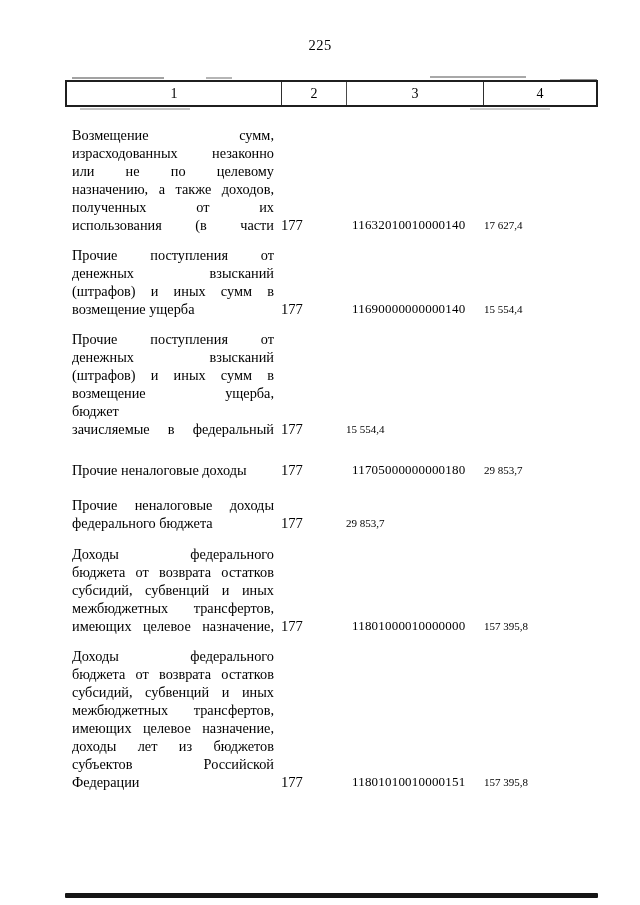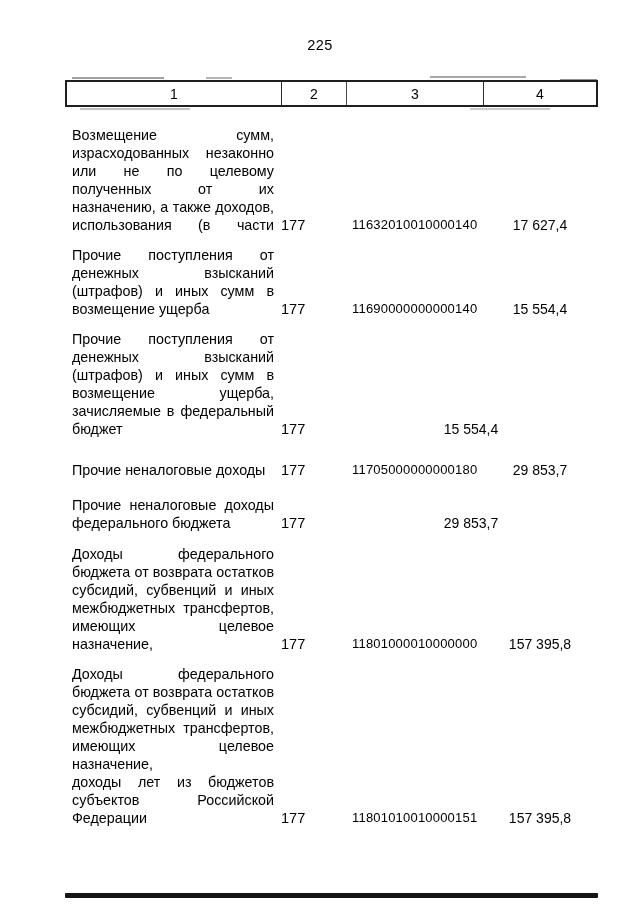--- a/index.html
+++ b/index.html
@@ -1,21 +1,21 @@
 <!DOCTYPE html>
 <html><head>
 <meta charset="utf-8">
 <style>
   html, body { margin: 0; padding: 0; background: #ffffff; }
   .page {
     position: relative;
     width: 640px;
     height: 905px;
     background: #ffffff;
-    font-family: Liberation Sans, sans-serif;
+    font-family: Liberation Serif, serif;
     color: #000000;
     overflow: hidden;
   }
 
   
   .page-number {
     position: absolute;
     top: 37px; left: 0; right: 0;
     text-align: center;
     font-size: 14.5px;
@@ -87,24 +87,24 @@
     width: 138px;
     box-sizing: border-box;
     padding-left: 6px;
     font-size: 13px;
     line-height: 18px;
     letter-spacing: 0.2px;
     white-space: nowrap;
   }
   .c4 {
     flex: 1;
-    text-align: center;
+    text-align: left;
     box-sizing: border-box;
     padding-right: 2px;
-    font-size: 14px;
+    font-size: 11px;
     line-height: 18px;
     white-space: nowrap;
   }
 
   
   .bottom-bar {
     position: absolute;
     left: 65px; top: 893px;
     width: 533px; height: 5px;
     background: #151515;
@@ -131,22 +131,22 @@
     <div class="th th3">3</div>
     <div class="th th4">4</div>
   </div>
 
   <div class="tbody">
   <div class="row">
     <div class="c1">
           <div class="line">Возмещение сумм,</div>
           <div class="line">израсходованных незаконно</div>
           <div class="line">или не по целевому</div>
+          <div class="line">назначению, а также доходов,</div>
           <div class="line">полученных от их</div>
-          <div class="line">назначению, а также доходов,</div>
           <div class="line">использования (в части</div>
         </div>
     <div class="c2">177</div>
     <div class="c3">11632010010000140</div>
     <div class="c4">17 627,4</div>
   </div>
 
   <div class="row">
     <div class="c1">
           <div class="line">Прочие поступления от</div>
@@ -158,22 +158,22 @@
     <div class="c3">11690000000000140</div>
     <div class="c4">15 554,4</div>
   </div>
 
   <div class="row">
     <div class="c1">
           <div class="line">Прочие поступления от</div>
           <div class="line">денежных взысканий</div>
           <div class="line">(штрафов) и иных сумм в</div>
           <div class="line">возмещение ущерба,</div>
+          <div class="line last">бюджет</div>
           <div class="line">зачисляемые в федеральный</div>
-          <div class="line last">бюджет</div>
         </div>
     <div class="c2">177</div>
     <div class="c4">15 554,4</div>
   </div>
 
   <div class="row">
     <div class="c1">
           <div class="line last">Прочие неналоговые доходы</div>
         </div>
     <div class="c2">177</div>

